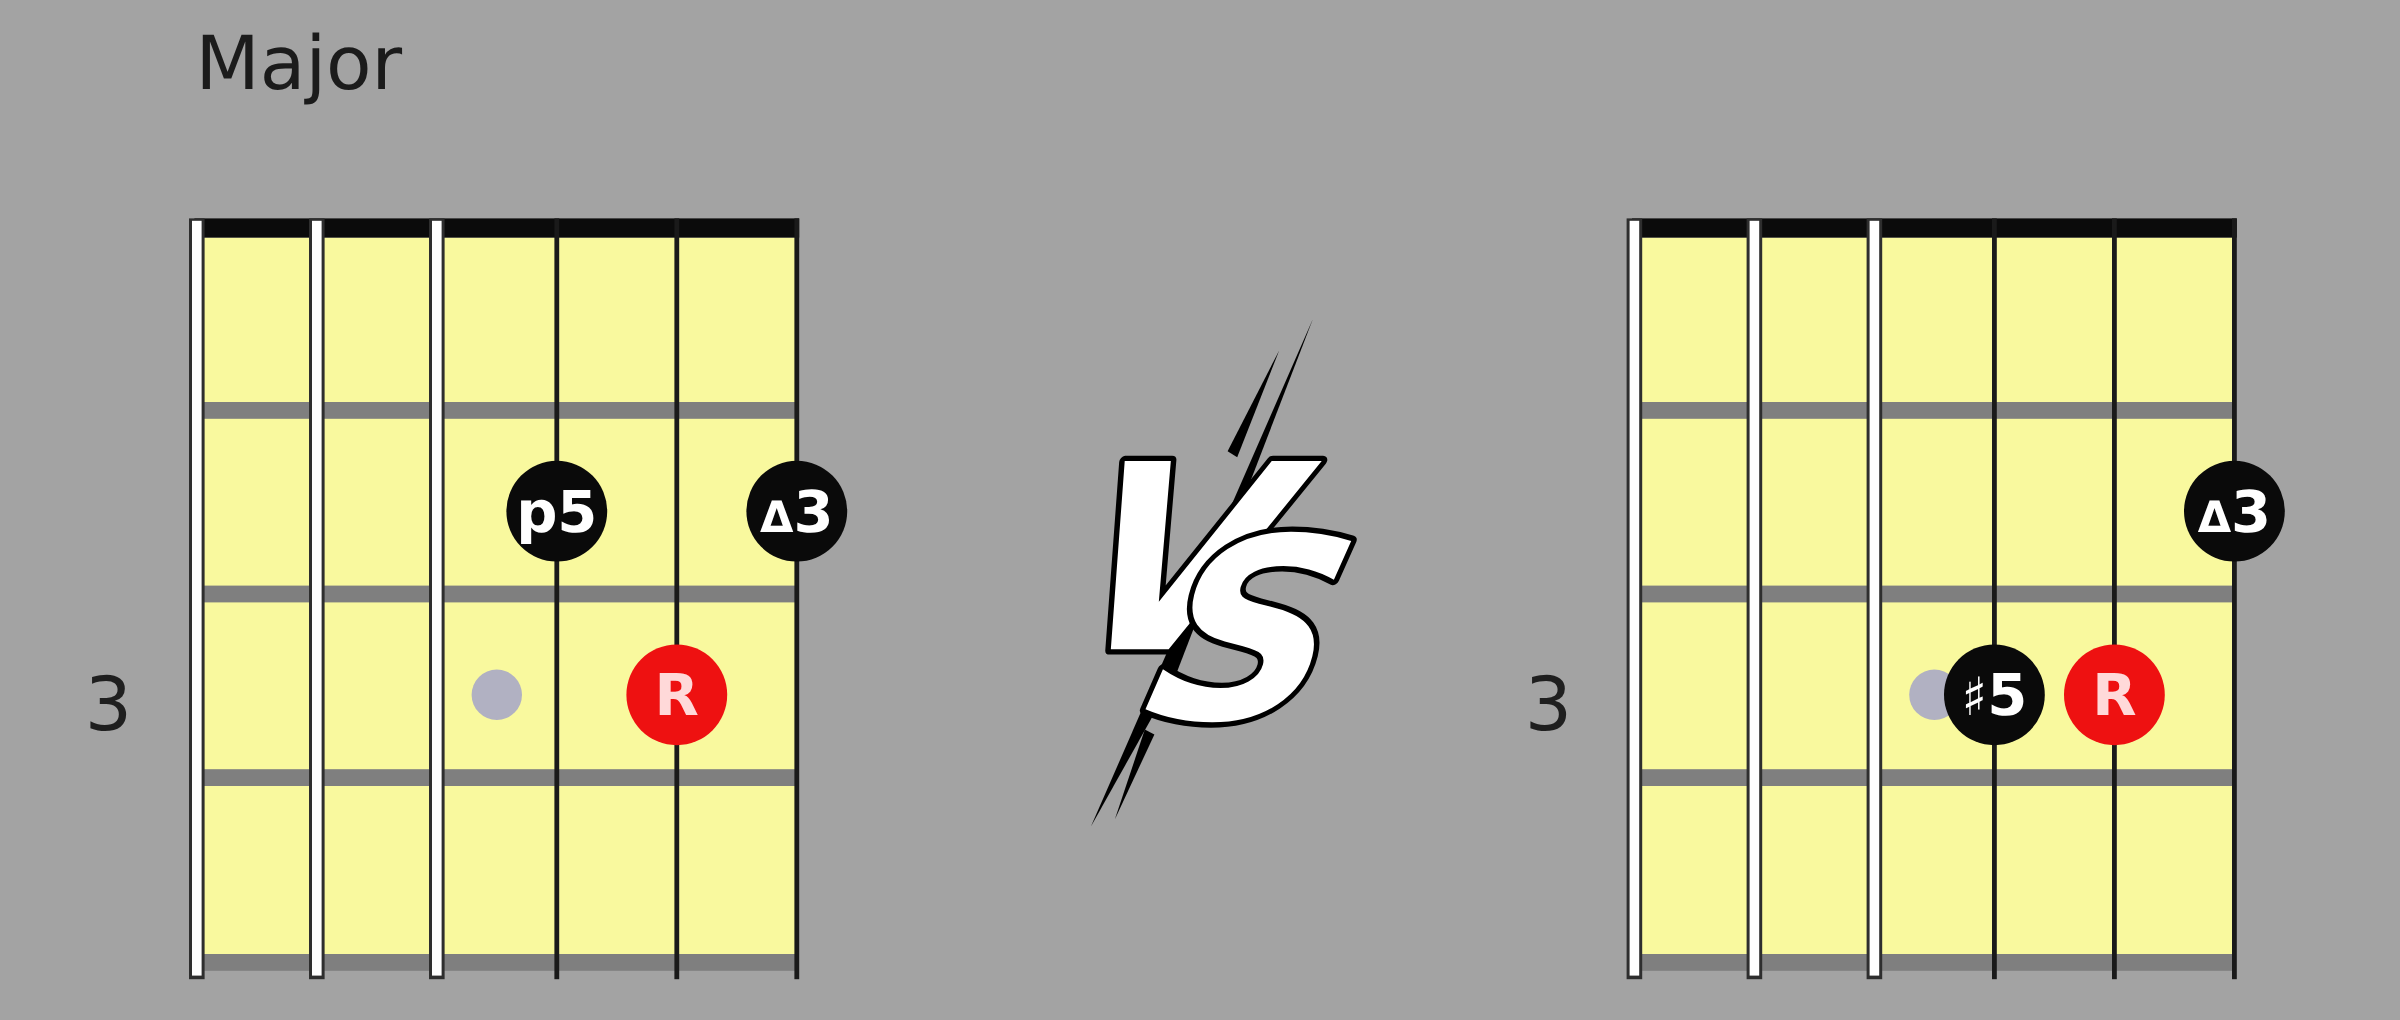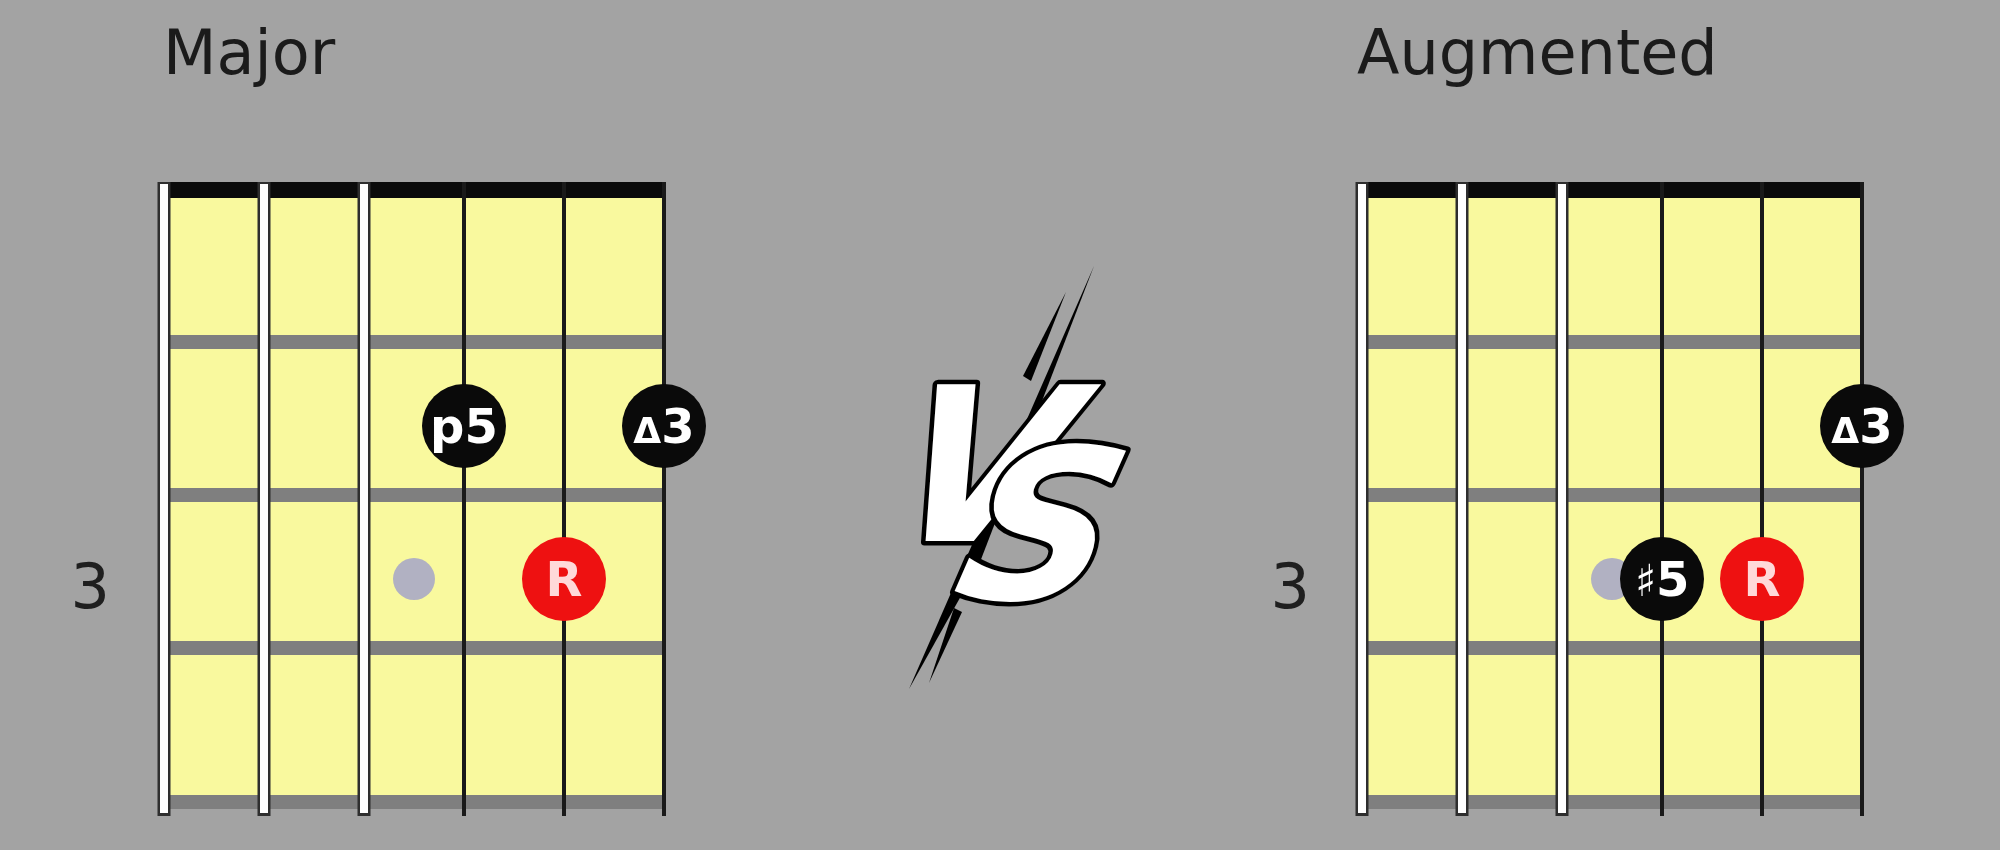--- a/index.html
+++ b/index.html
@@ -47,21 +47,20 @@
     font-family:"DejaVu Sans","Liberation Sans",sans-serif;
     font-weight:bold;
   }
 </style>
 </head>
 <body>
 
 <div class="stage">
 
   <div class="chord-title left">Major</div>
-  <div class="chord-title right">Augmented</div>
 
   <div class="fret-number left">3</div>
   <div class="fret-number right">3</div>
 
   <svg class="scene" width="2000" height="850" viewBox="0 0 2000 850">
     <g id="board-left">
         <rect x="164" y="198" width="500" height="597" fill="#f9f99e"></rect>
         <rect x="162" y="182" width="504" height="16" fill="#0b0b0b"></rect>
         <rect x="164" y="335" width="500" height="14" fill="#7f7f7f"></rect>
         <rect x="164" y="488" width="500" height="14" fill="#7f7f7f"></rect>

